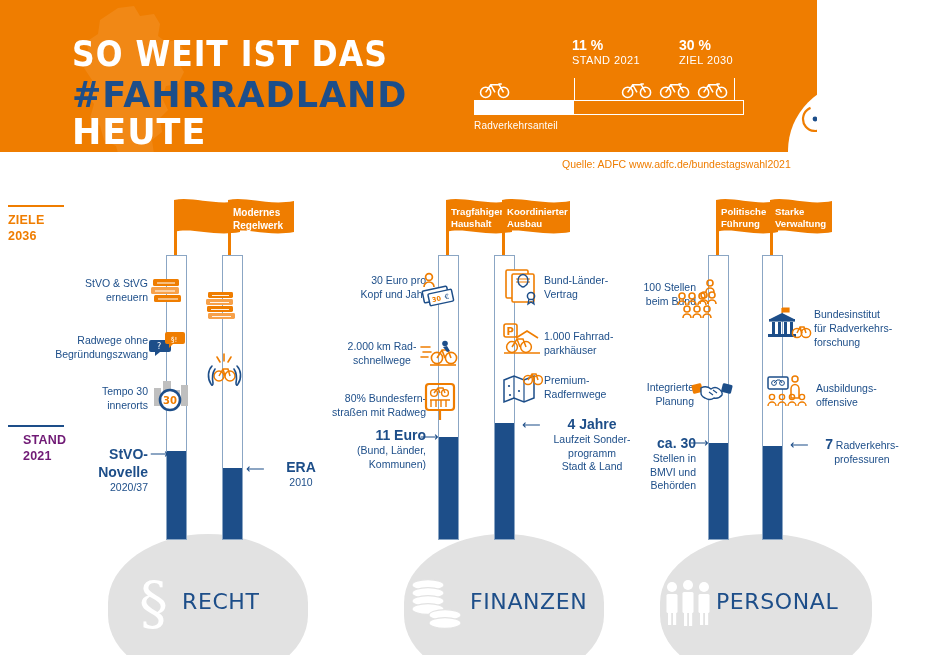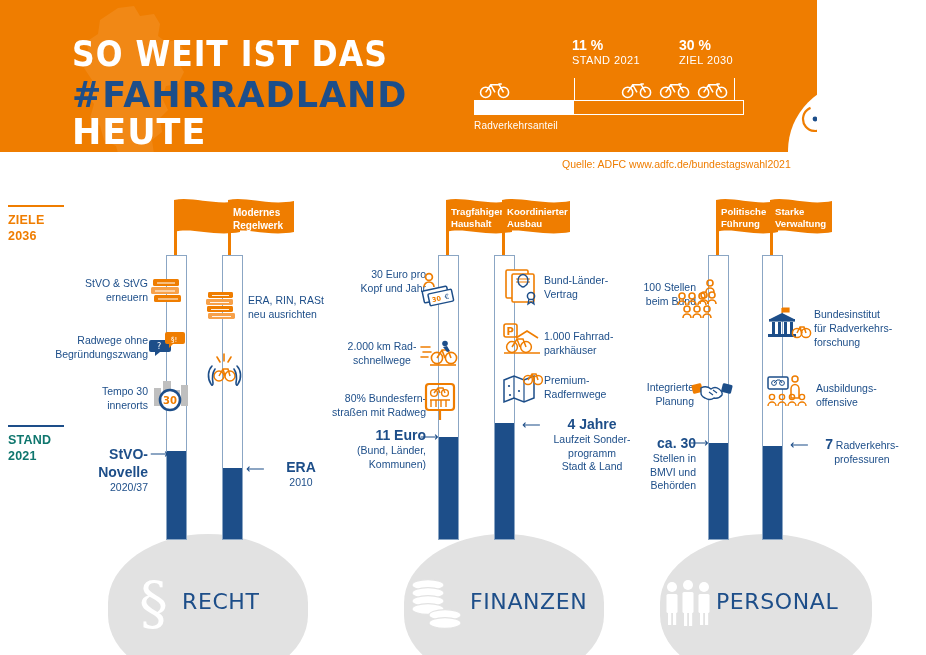--- a/index.html
+++ b/index.html
@@ -42,21 +42,21 @@
 
   
   .axis-lab{position:absolute;width:74px;}
   .axis-lab .rule{height:2px;width:56px;margin-bottom:6px;}
   .axis-lab .l1,.axis-lab .l2{font-size:12.5px;font-weight:bold;line-height:1.25;letter-spacing:.2px;}
   .ziele{left:8px;top:205px;}
   .ziele .rule{background:#ef7d00;}
   .ziele .l1,.ziele .l2{color:#ef7d00;}
   .stand{left:8px;top:425px;}
   .stand .rule{background:#1d4e89;}
-  .stand .l1,.stand .l2{color:#0f766e;}
+  .stand .l1,.stand .l2{color:#701a75;margin-left:15px;}
 
   
   .disc{position:absolute;background:#e2e2e2;border-radius:50%/46%;}
   .disc-label{position:absolute;font-size:22px;color:#1d4e89;letter-spacing:.6px;font-family:"DejaVu Sans", sans-serif;}
   .tube{position:absolute;width:21px;border:1.4px solid #8ba6c4;box-sizing:border-box;background:#fff;}
   .tube-fill{position:absolute;left:0;right:0;bottom:0;background:#1d4e89;}
   .pole{position:absolute;width:3px;background:#ef7d00;}
 
   .note{position:absolute;font-size:10.5px;color:#1d4e89;line-height:1.32;}
   .note.r{text-align:right;}
@@ -274,24 +274,20 @@
     <g>
       <rect x="3" y="2" width="25" height="6" rx="1.4" fill="#ef7d00"></rect>
       <rect x="1" y="9" width="27" height="6" rx="1.4" fill="#f7a14a"></rect>
       <rect x="2" y="16" width="26" height="6" rx="1.4" fill="#ef7d00"></rect>
       <rect x="3" y="23" width="27" height="6" rx="1.4" fill="#f7a14a"></rect>
       <g stroke="#fff" stroke-width=".9">
           <path d="M7,5.5 h17 M5,12.5 h19 M6,19.5 h18 M7,26.5 h19"></path>
         </g>
     </g>
   </svg>
-  <div class="note l" style="left:248px;top:294px;width:104px;">
-    <div>ERA, RIN, RASt</div>
-    <div>neu ausrichten</div>
-  </div>
 
   <svg style="position:absolute;left:204px;top:352px;width:40px;height:36px;" viewBox="0 0 40 36">
     <g stroke="#ef7d00" stroke-width="1.6" fill="none" stroke-linecap="round">
       <path d="M20,2 v7 M13,5 l3,5 M27,5 l-3,5"></path>
     </g>
     <g fill="none" stroke="#ef7d00" stroke-width="1.5">
       <circle cx="15" cy="24" r="5"></circle>
         <circle cx="26" cy="24" r="5"></circle>
       <path d="M15,24 L19,17 L24,17 L26,24 M19,17 L21,24"></path>
     </g>
@@ -312,21 +308,21 @@
     <path fill="#ef7d00" d="M0,0 C18,-4 40,6 66,1 L66,32 C40,37 18,27 0,32 Z"></path>
   </svg>
   <div style="position:absolute;left:451px;top:206px;width:60px;color:#fff;font-size:9.6px;font-weight:bold;line-height:1.3;">
     <div>Tragfähiger</div>
     <div>Haushalt</div>
   </div>
   <div class="tube" style="left:438px;top:255px;height:285px;">
     <div class="tube-fill" style="height:36%;"></div>
   </div>
 
-  <div class="note r" style="left:342px;top:268px;width:84px;">
+  <div class="note r" style="left:342px;top:274px;width:84px;">
     <div>30 Euro pro</div>
     <div>Kopf und Jahr</div>
   </div>
   <svg style="position:absolute;left:420px;top:272px;width:36px;height:34px;" viewBox="0 0 36 34">
     <g fill="none" stroke="#ef7d00" stroke-width="1.7">
         <circle cx="9" cy="5" r="3.4"></circle>
         <path d="M4,15 a5,5 0 0 1 10,0"></path>
       </g>
     <g transform="rotate(-12 18 22)">
       <rect x="3" y="16" width="25" height="12" rx="1.2" fill="#fff" stroke="#1d4e89" stroke-width="1.5"></rect>

